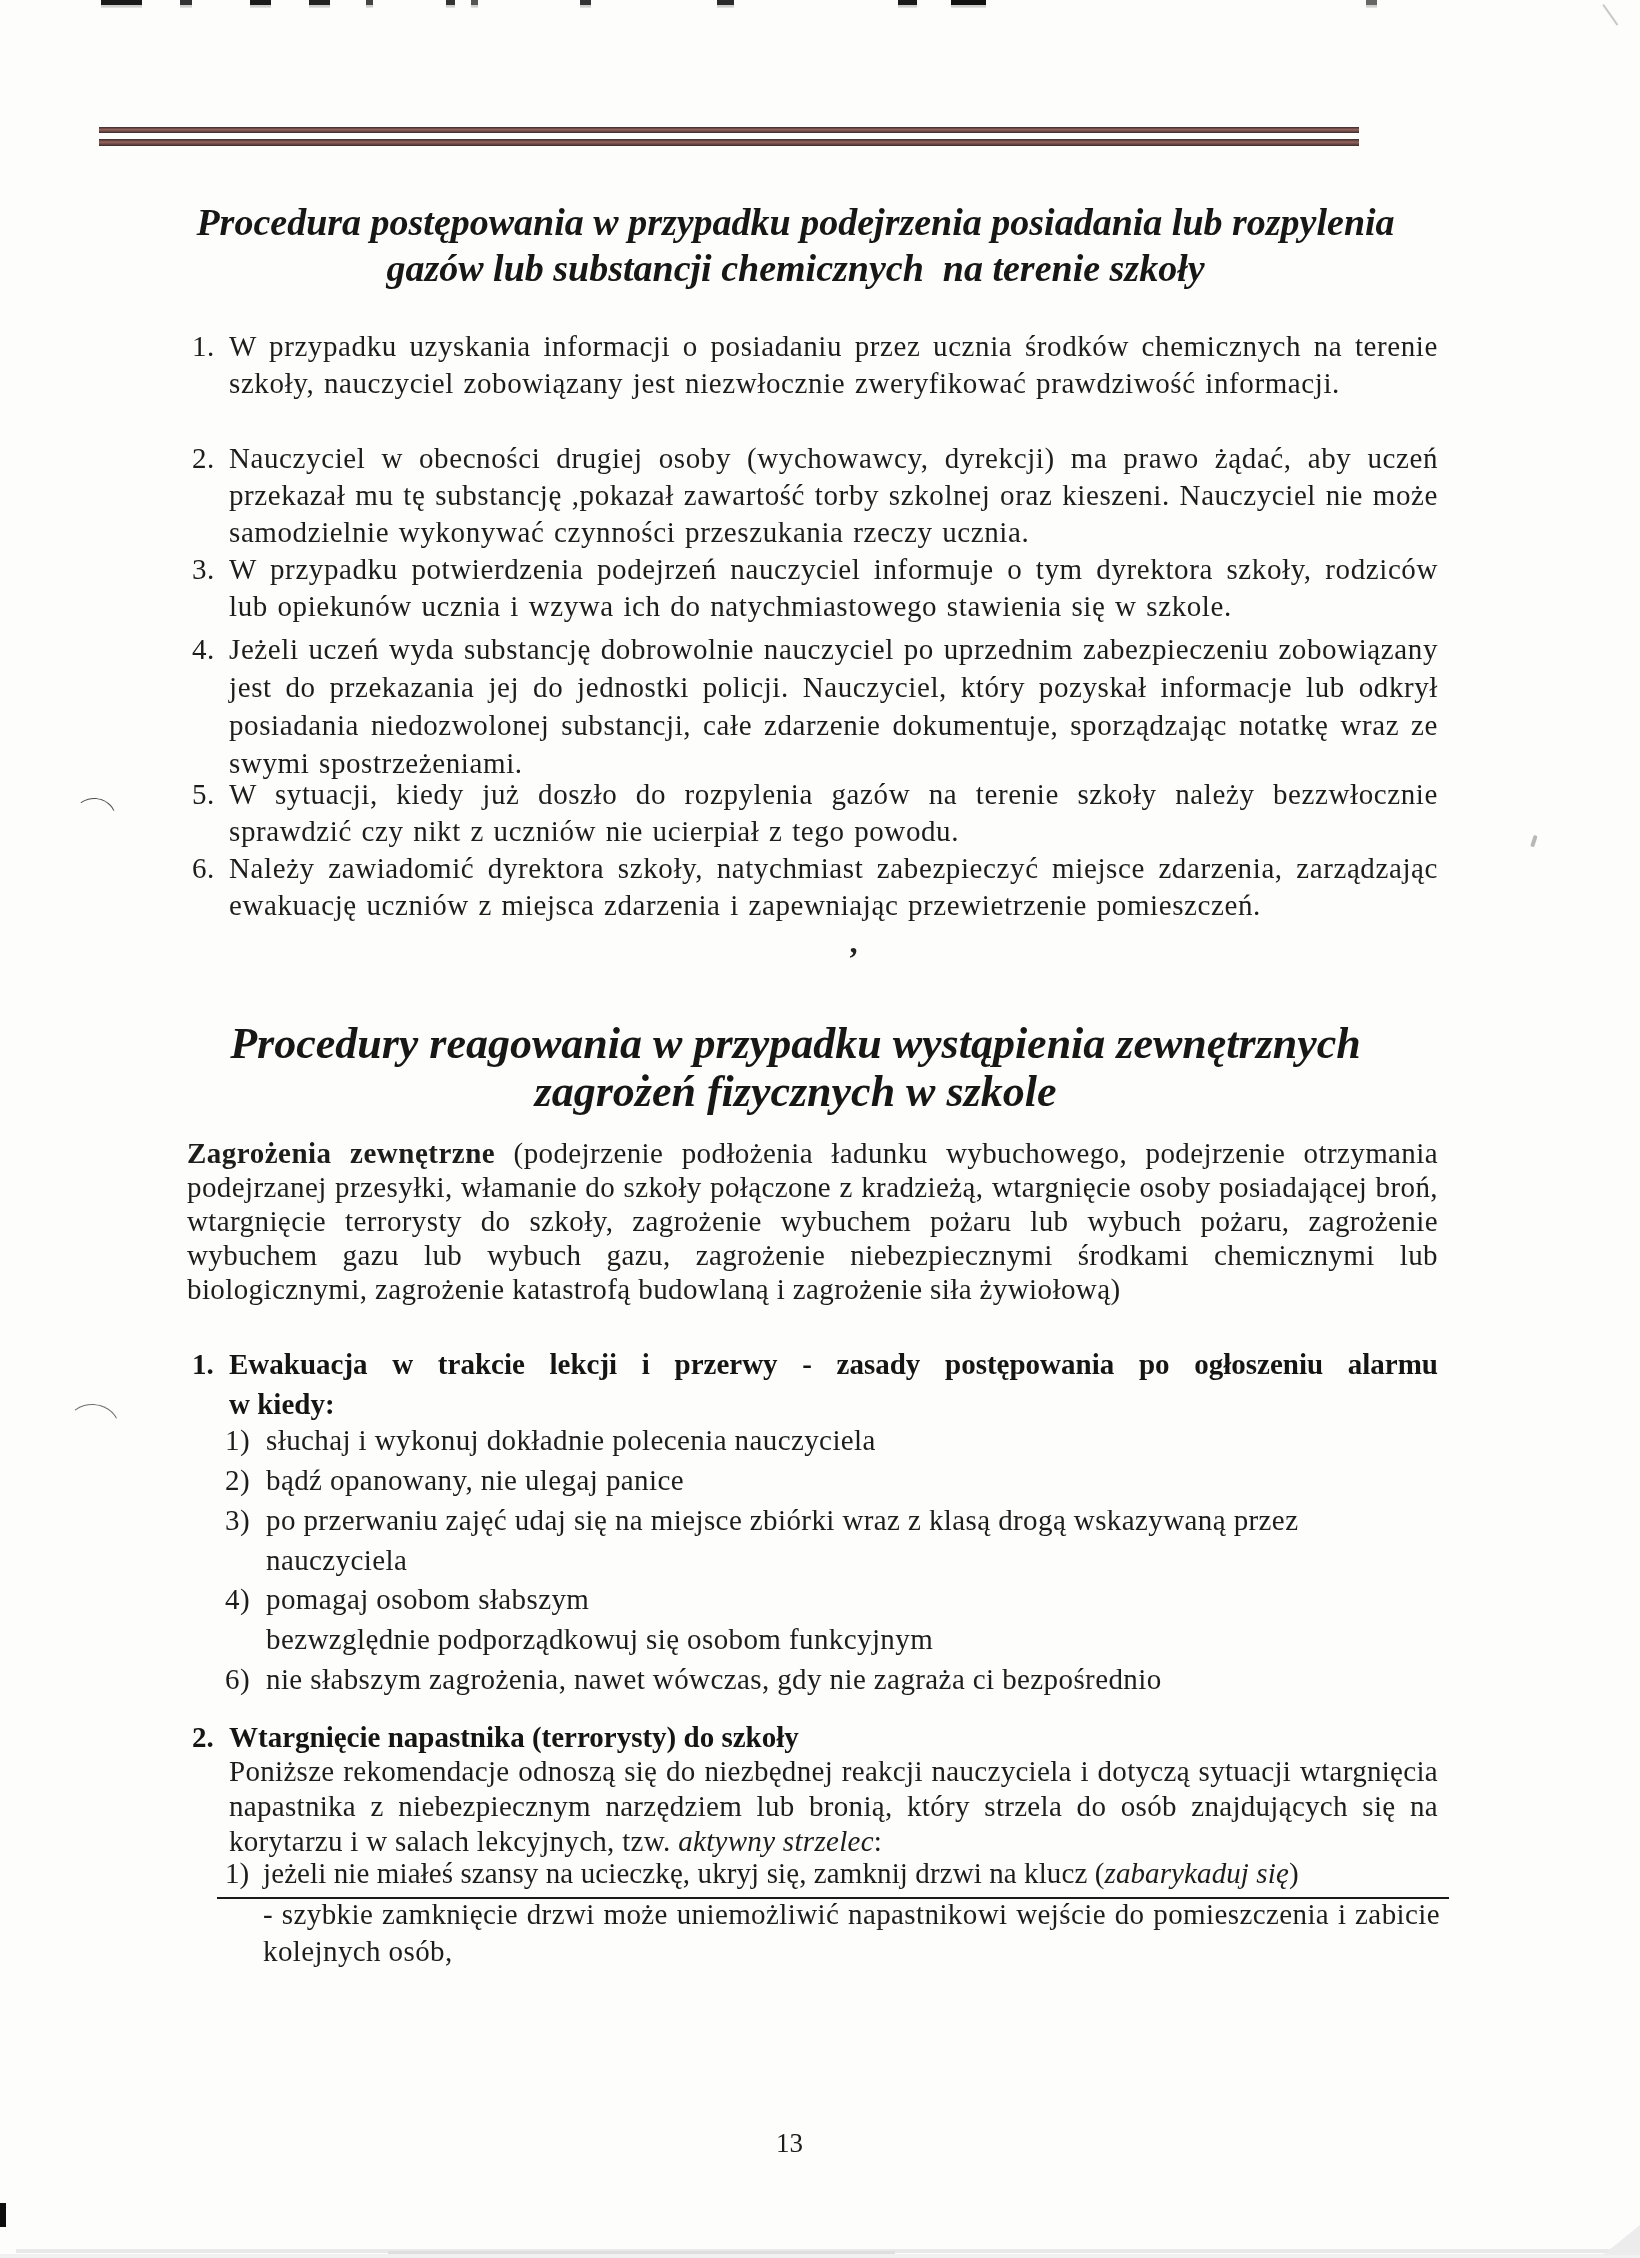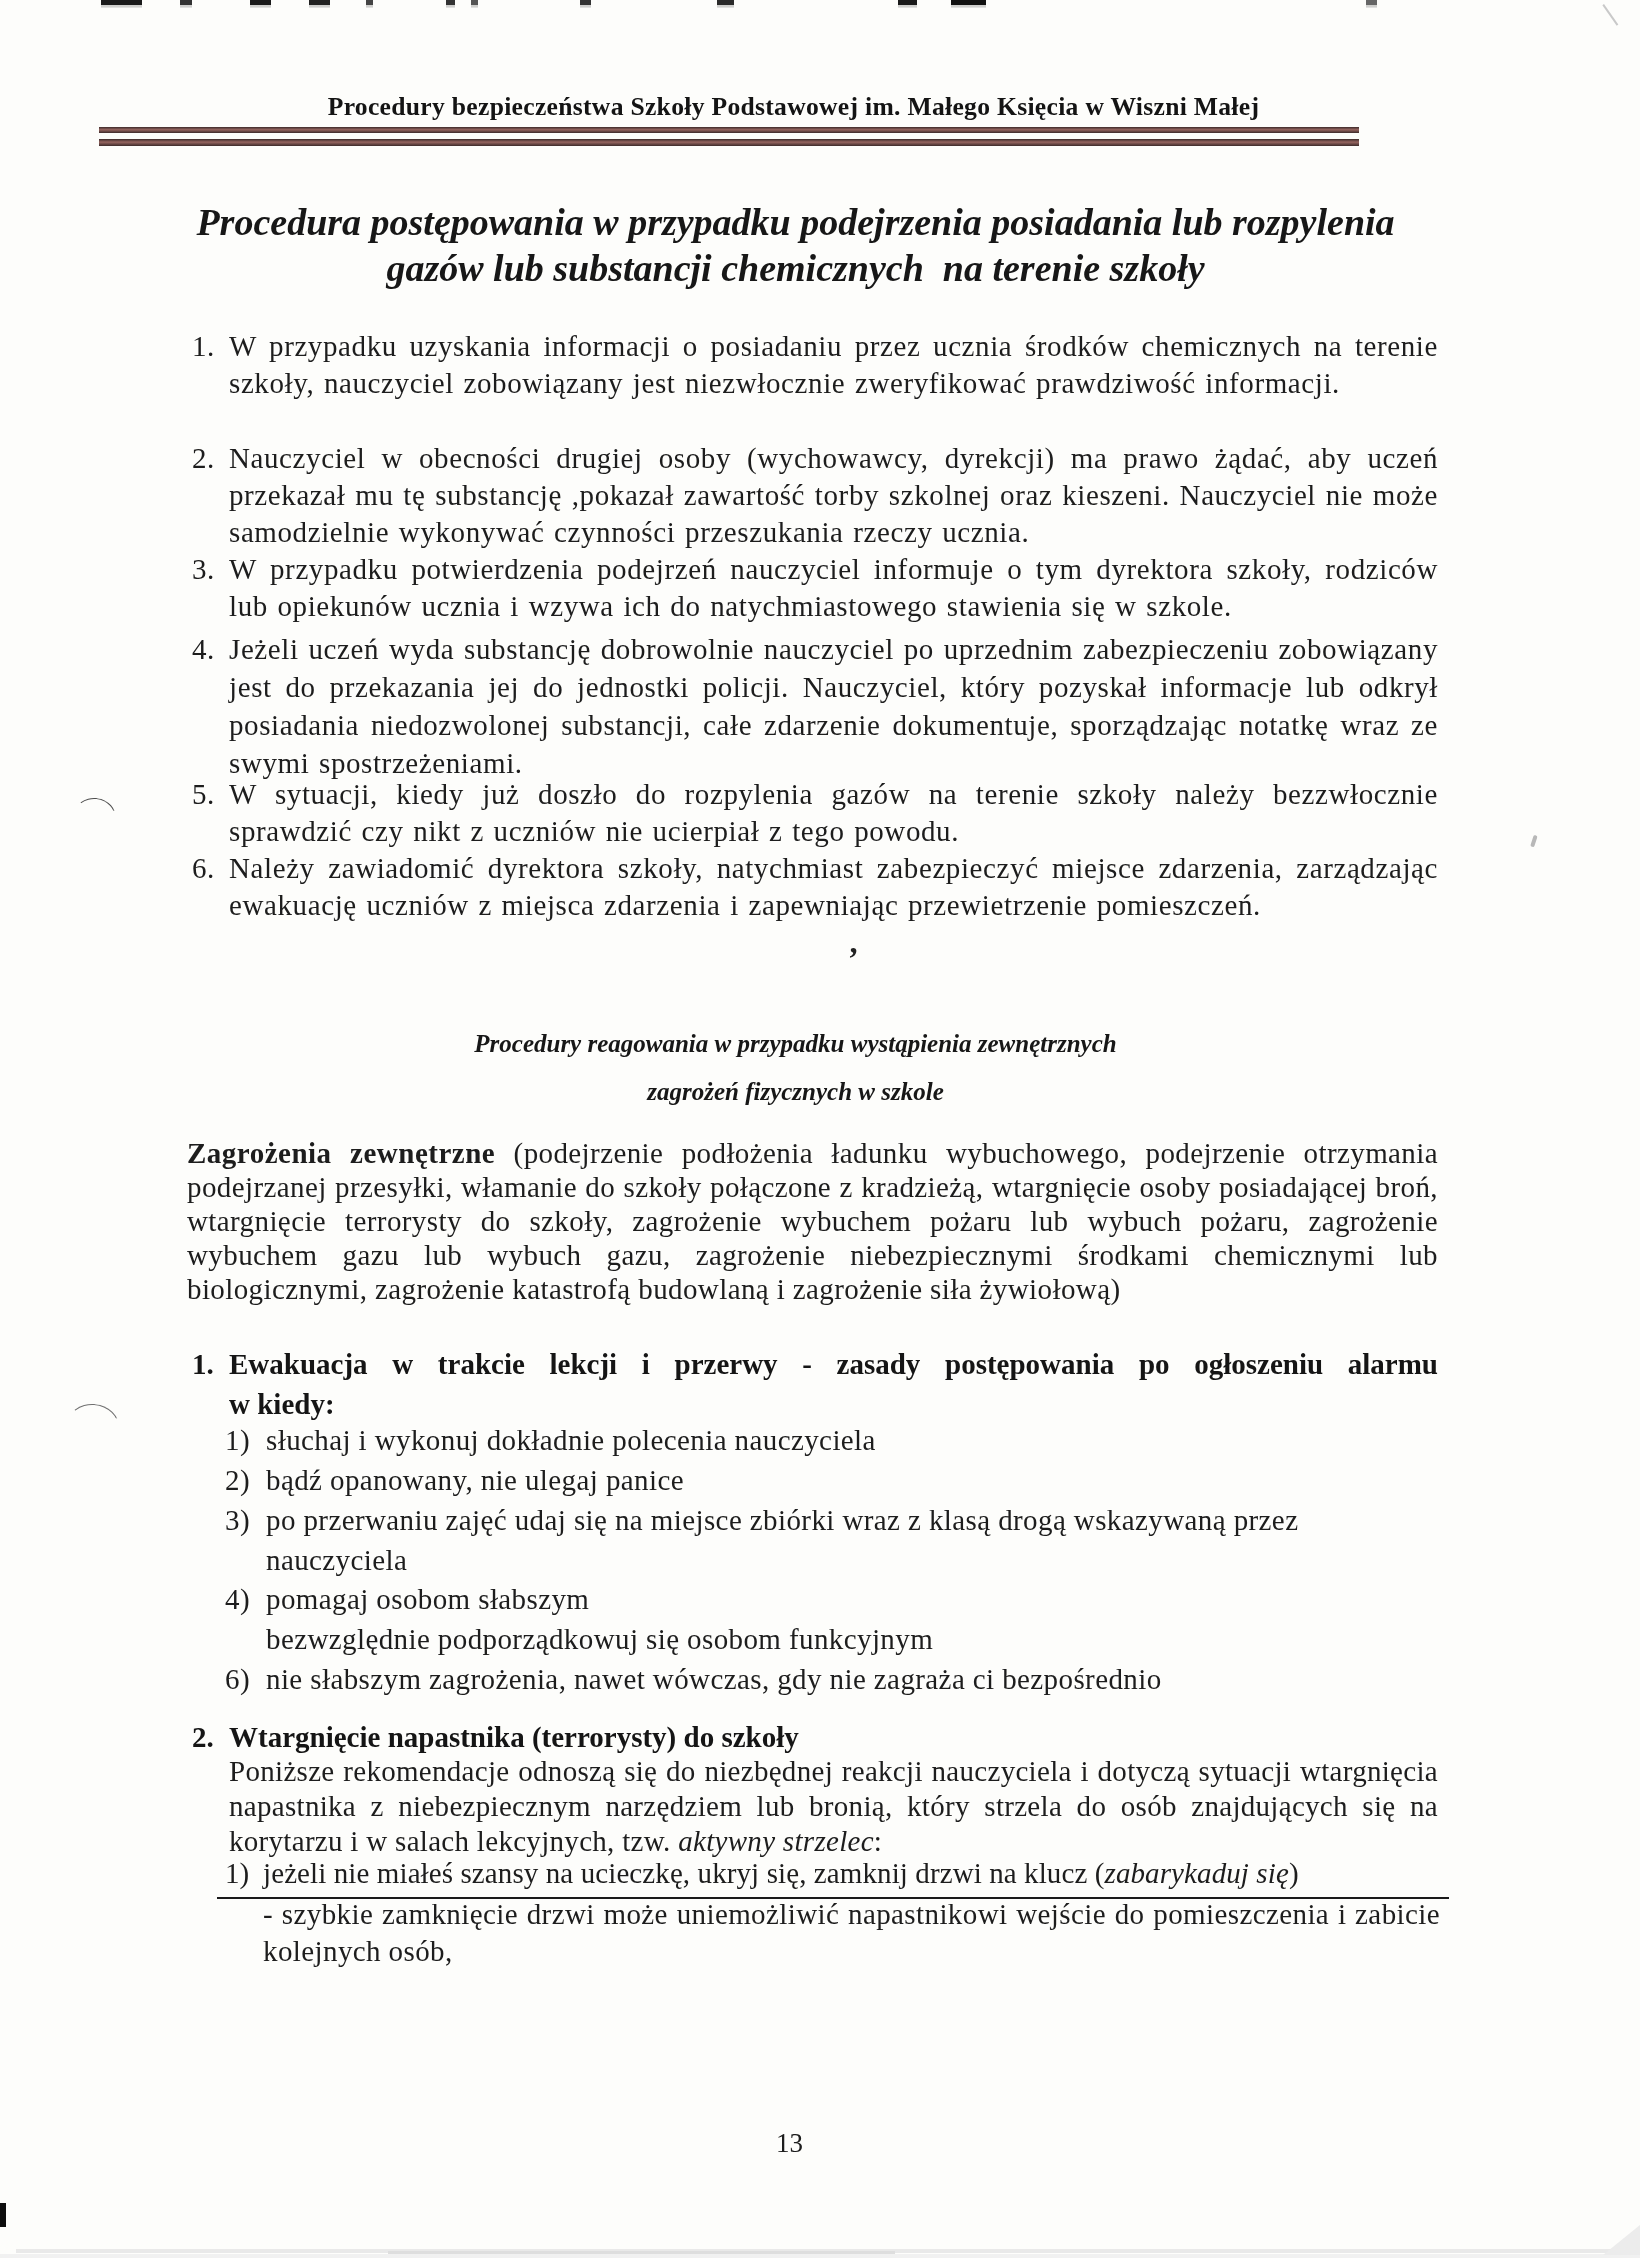--- a/index.html
+++ b/index.html
@@ -12,21 +12,21 @@
         font-size:25.6px;font-weight:bold;letter-spacing:0.3px;color:#141414;}
   .rule{position:absolute;left:99px;width:1260px;
         background:linear-gradient(#3c2a2a,#96655f 45%,#3c2a2a);}
   .rule1{top:127px;height:6.2px;}
   .rule2{top:139px;height:7px;}
 
   
   .big-title{position:absolute;left:0;right:49px;text-align:center;
         font-weight:bold;font-style:italic;color:#171717;}
   .title1{top:199px;font-size:38px;line-height:46px;}
-  .title2{top:1020px;font-size:25px;line-height:48px;}
+  .title2{top:1020px;font-size:44px;line-height:48px;}
   .ws{white-space:pre-wrap;}
 
   
   .li{position:absolute;left:192px;width:1246px;padding-left:37px;box-sizing:border-box;
       font-size:29px;line-height:37px;letter-spacing:0.6px;word-spacing:1.8px;}
   .li .num{position:absolute;left:0;top:0;}
   .li p{margin:0;text-align:justify;}
   .li1{top:328px;} .li2{top:440px;} .li3{top:551px;}
   .li4{top:630px;line-height:38px;} .li5{top:776px;} .li6{top:850px;}
 
@@ -97,21 +97,20 @@
   <div class="dash" style="left:366px;width:7px;background:#444;"></div>
   <div class="dash" style="left:446px;width:8.8px;background:#333;"></div>
   <div class="dash" style="left:471px;width:7px;background:#555;"></div>
   <div class="dash" style="left:580px;width:10.6px;background:#333;"></div>
   <div class="dash" style="left:717px;width:17px;background:#2a2a2a;"></div>
   <div class="dash" style="left:898px;width:19.4px;"></div>
   <div class="dash" style="left:951px;width:35px;background:#111;"></div>
   <div class="dash" style="left:1366px;width:10.6px;background:#666;"></div>
   <div class="diag-tr"></div>
 
-  <div class="doc-header-text">Procedury bezpieczeństwa Szkoły Podstawowej im. Małego Księcia w Wiszni Małej</div>
   <div class="rule rule1"></div>
   <div class="rule rule2"></div>
 
   <div class="big-title title1">
     <div>Procedura postępowania w przypadku podejrzenia posiadania lub rozpylenia</div>
     <div class="ws">gazów lub substancji chemicznych  na terenie szkoły</div>
   </div>
 
   <div class="li li1">
     <span class="num">1.</span>

